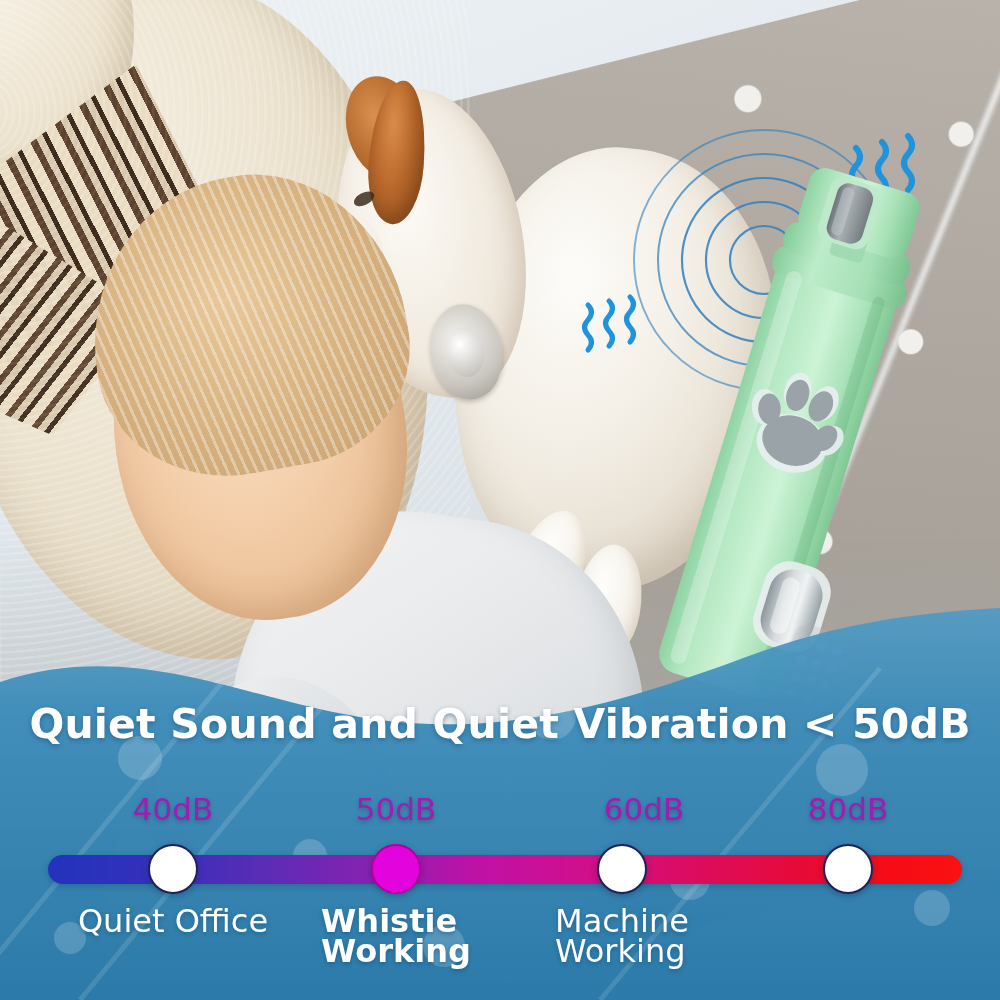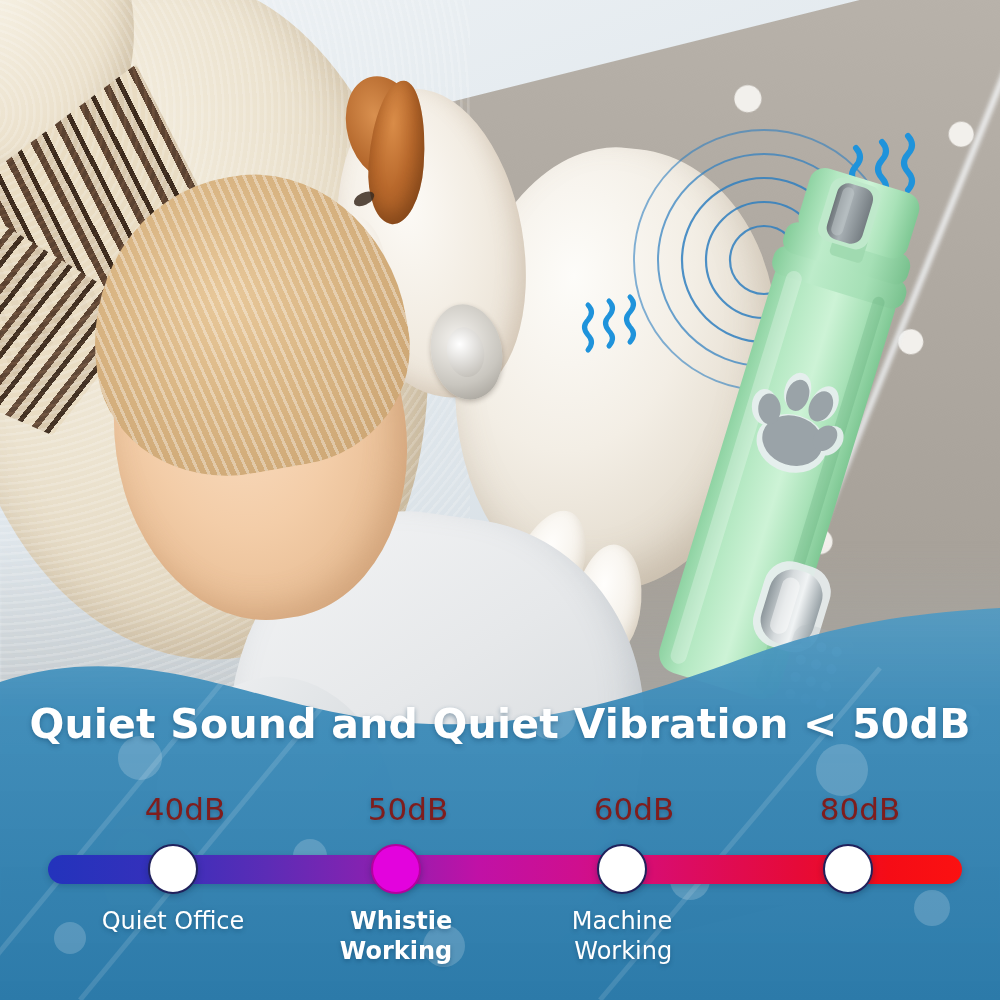--- a/index.html
+++ b/index.html
@@ -263,24 +263,23 @@
     text-shadow:0 2px 5px rgba(12,60,95,.42);
     white-space:nowrap;
   }
 
   
   .scale{position:absolute;left:0;top:0;width:1000px;height:1000px;}
 
   .db-label{
     position:absolute;top:791px;
     transform:translateX(-50%);
-    font-size:31px;color:#7f1d1d;white-space:nowrap;
+    font-size:31px;color:#a21caf;white-space:nowrap;
     font-family:"DejaVu Sans","Liberation Sans",sans-serif;
     text-shadow:0 2px 4px rgba(12,60,95,.40);
-    margin-left:12px;
   }
   .db-label.strong{font-weight:400;}
 
   .bar{
     position:absolute;left:48px;top:855px;width:914px;height:29px;
     border-radius:15px;
     background:linear-gradient(90deg,
       #2333bc 0%,
       #3530bb 12%,
       #5c2cb6 24%,
@@ -304,22 +303,22 @@
     box-shadow:0 2px 6px rgba(10,40,70,.35);
   }
   .dot.active{
     background:#e303dd;
     border-color:#b5009e;
   }
 
   .cap{
     position:absolute;top:906px;
     transform:translateX(-50%);
-    text-align:right;
-    font-size:24px;line-height:30px;color:#fff;
+    text-align:left;
+    font-size:32px;line-height:30px;color:#fff;
     font-family:"DejaVu Sans","Liberation Sans",sans-serif;
     text-shadow:0 2px 4px rgba(12,60,95,.40);
     white-space:nowrap;
   }
   .cap.strong{font-weight:700;}
 </style>
 </head>
 <body>
 
 <div class="shot">
@@ -521,21 +520,21 @@
   </div>
 
   <div class="headline">Quiet Sound and Quiet Vibration &lt; 50dB</div>
 
   <div class="scale">
 
     <div class="bar"></div>
 
     <div class="db-label" style="left:173px">40dB</div>
     <div class="db-label strong" style="left:396px">50dB</div>
-    <div class="db-label" style="left:622px">60dB</div>
+    <div class="db-label" style="left:644px">60dB</div>
     <div class="db-label" style="left:848px">80dB</div>
 
     <div class="dot" style="left:173px"></div>
     <div class="dot active" style="left:396px"></div>
     <div class="dot" style="left:622px"></div>
     <div class="dot" style="left:848px"></div>
 
     <div class="cap" style="left:173px">
       <div>Quiet Office</div>
     </div>

